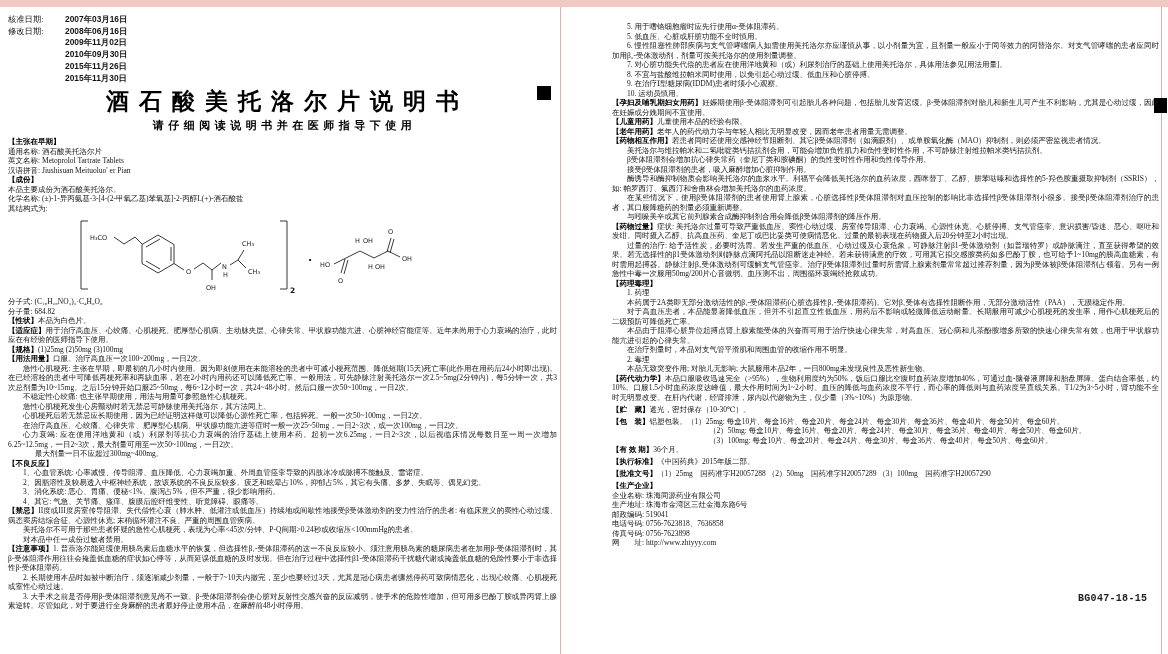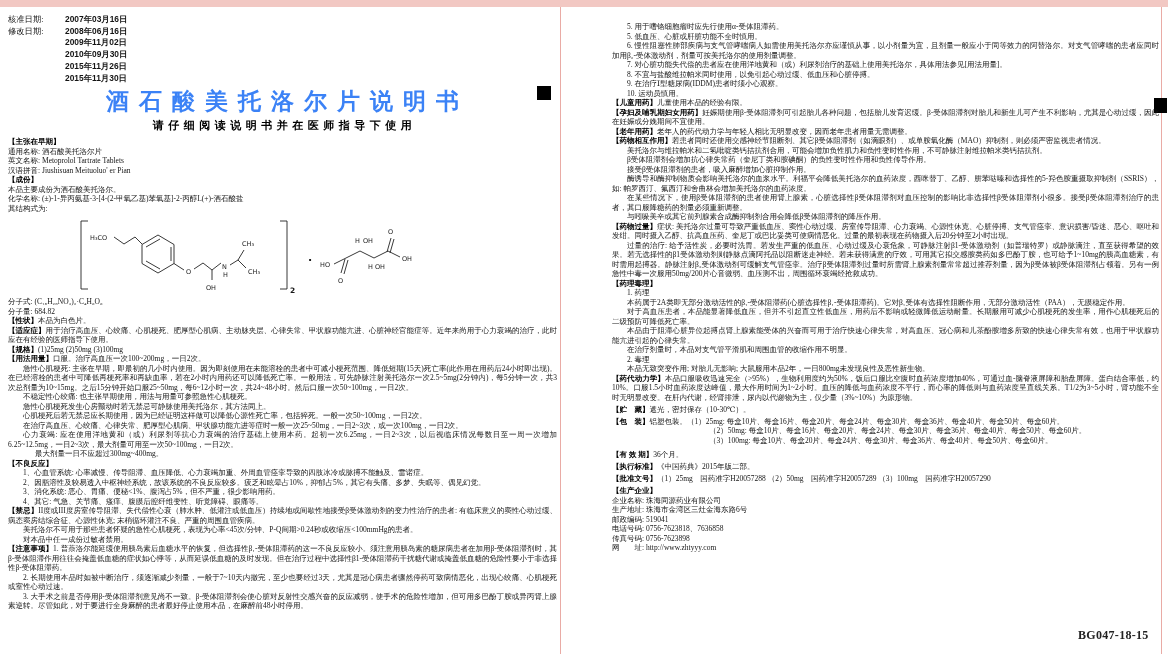--- a/index.html
+++ b/index.html
@@ -15,42 +15,42 @@
   .mark.right-mark{left:1154px;top:98px;width:13px;height:15px;}
   .page{position:absolute;}
   .page.left{left:8px;top:14px;width:549px;}
   .page.right{left:612px;top:22px;width:547px;}
   .dates{font-size:8.3px;line-height:10.7px;}
   .date-row .dlabel{display:inline-block;width:57px;}
   .date-row .dval{font-weight:bold;font-family:"Liberation Sans","DejaVu Sans",sans-serif;font-size:8.4px;}
   .title{
     text-align:center;font-family:"Liberation Sans","DejaVu Sans",sans-serif;
     font-size:23px;font-weight:bold;letter-spacing:10px;text-indent:10px;
-    margin-top:2px;white-space:nowrap;color:#3b82f6;
+    margin-top:2px;white-space:nowrap;color:#000000;
   }
   .subtitle{
     text-align:center;font-family:"Liberation Sans","DejaVu Sans",sans-serif;
     font-size:11px;font-weight:bold;letter-spacing:4.5px;text-indent:4px;
     margin:1px 0 4px 0;white-space:nowrap;color:#000;
   }
   .para{font-size:7.5px;line-height:9.5px;text-align:justify;}
   .para .ph{font-weight:bold;color:#000;}
   .indent{text-indent:2em;}
   .indent2{text-indent:3.6em;}
   .pkg{margin-left:97px;text-align:left;}
   .sp{margin-top:2.5px;}
-  .sp2{margin-top:5px;}
+  .sp2{}
   .structwrap{margin:3px 0 3px 64px;}
   .structwrap svg{display:block;}
   .structwrap text{font-family:"DejaVu Sans",sans-serif;font-size:6.5px;fill:#1a1a1a;}
   .structwrap .big{font-size:11px;font-weight:bold;}
   .structwrap .sub{font-size:7.5px;font-weight:bold;}
   .footer-code{
-    position:absolute;left:1078px;top:628px;font-size:12px;font-weight:bold;
-    font-family:Liberation Serif, serif;letter-spacing:.3px;color:#222;
+    position:absolute;left:1078px;top:593px;font-size:10px;font-weight:bold;
+    font-family:Liberation Mono, monospace;letter-spacing:.3px;color:#222;
   }
 </style>
 </head>
 <body>
 
 <div class="topband"></div>
 <div class="vline l"></div>
 <div class="vline r"></div>
 <div class="mark left-mark"></div>
 <div class="mark right-mark"></div>
@@ -209,24 +209,24 @@
       <div class="para indent"><span>6. 慢性阻塞性肺部疾病与支气管哮喘病人如需使用美托洛尔亦应谨慎从事，以小剂量为宜，且剂量一般应小于同等效力的阿替洛尔。对支气管哮喘的患者应同时加用β₂-受体激动剂，剂量可按美托洛尔的使用剂量调整。</span></div>
 
       <div class="para indent"><span>7. 对心脏功能失代偿的患者应在使用洋地黄和（或）利尿剂治疗的基础上使用美托洛尔，具体用法参见[用法用量]。</span></div>
 
       <div class="para indent"><span>8. 不宜与盐酸维拉帕米同时使用，以免引起心动过缓、低血压和心脏停搏。</span></div>
 
       <div class="para indent"><span>9. 在治疗Ⅰ型糖尿病(IDDM)患者时须小心观察。</span></div>
 
       <div class="para indent"><span>10. 运动员慎用。</span></div>
 
+      <div class="para"><b class="ph">【孕妇及哺乳期妇女用药】</b><span>妊娠期使用β-受体阻滞剂可引起胎儿各种问题，包括胎儿发育迟缓。β-受体阻滞剂对胎儿和新生儿可产生不利影响，尤其是心动过缓，因此在妊娠或分娩期间不宜使用。</span></div>
+
       <div class="para"><b class="ph">【儿童用药】</b><span>儿童使用本品的经验有限。</span></div>
 
-      <div class="para"><b class="ph">【孕妇及哺乳期妇女用药】</b><span>妊娠期使用β-受体阻滞剂可引起胎儿各种问题，包括胎儿发育迟缓。β-受体阻滞剂对胎儿和新生儿可产生不利影响，尤其是心动过缓，因此在妊娠或分娩期间不宜使用。</span></div>
-
       <div class="para"><b class="ph">【老年用药】</b><span>老年人的药代动力学与年轻人相比无明显改变，因而老年患者用量无需调整。</span></div>
 
       <div class="para"><b class="ph">【药物相互作用】</b><span>若患者同时还使用交感神经节阻断剂、其它β受体阻滞剂（如滴眼剂）、或单胺氧化酶（MAO）抑制剂，则必须严密监视患者情况。</span></div>
 
 
       <div class="para indent"><span>美托洛尔与维拉帕米和二氢吡啶类钙拮抗剂合用，可能会增加负性肌力和负性变时性作用，不可静脉注射维拉帕米类钙拮抗剂。</span></div>
 
       <div class="para indent"><span>β受体阻滞剂会增加抗心律失常药（奎尼丁类和胺碘酮）的负性变时性作用和负性传导作用。</span></div>
 
       <div class="para indent"><span>接受β受体阻滞剂的患者，吸入麻醉增加心脏抑制作用。</span></div>

